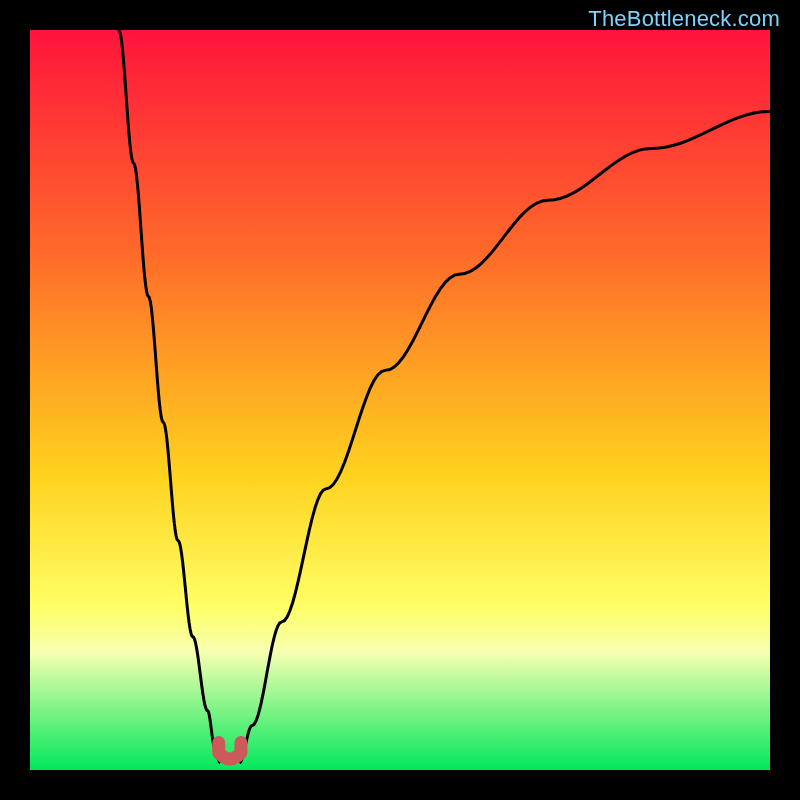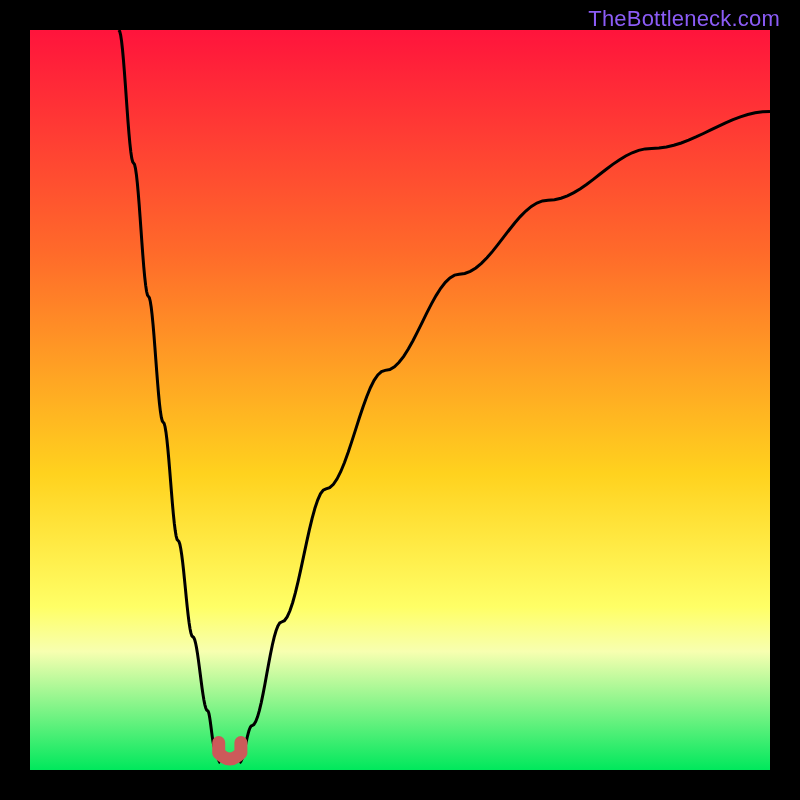--- a/index.html
+++ b/index.html
@@ -25,21 +25,21 @@
     width: 740px;
     height: 740px;
   }
   .plot svg {
     display: block;
   }
   .watermark {
     position: absolute;
     top: 6px;
     right: 20px;
-    color: #8b5cf6;
+    color: #7dd3fc;
     font-size: 22px;
     font-weight: 400;
     letter-spacing: 0.2px;
     user-select: none;
   }
 </style>
 </head>
 <body>
 
 <div class="frame">

